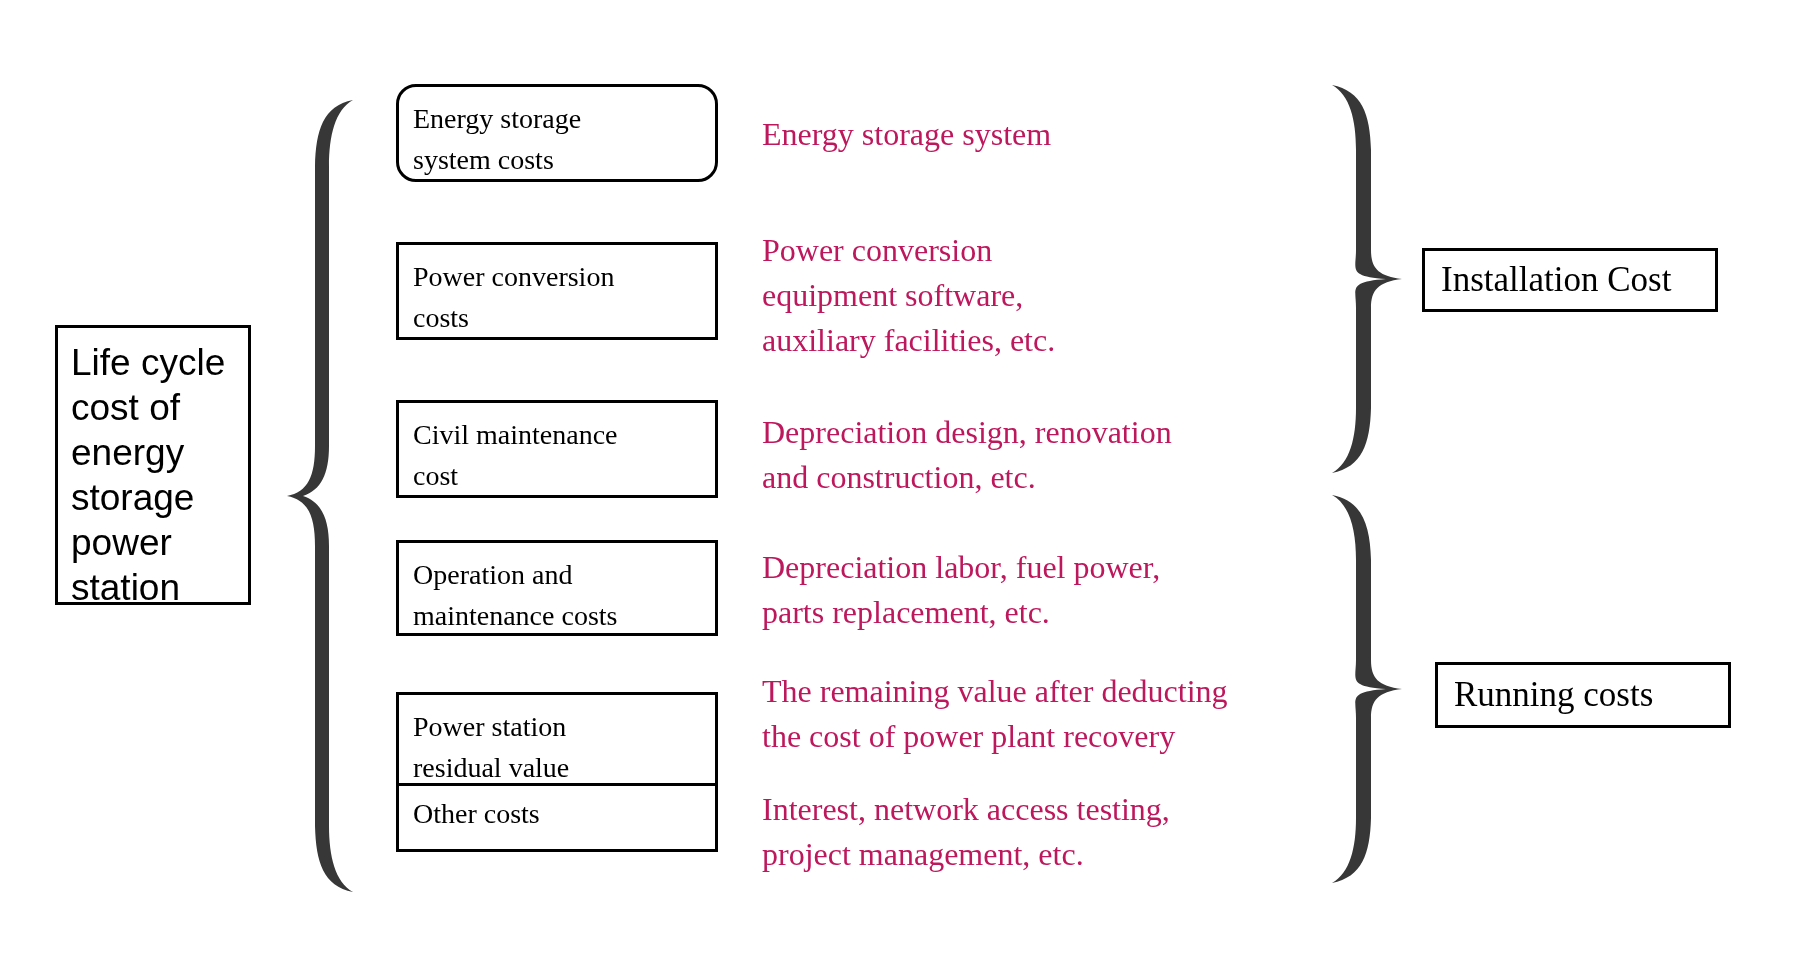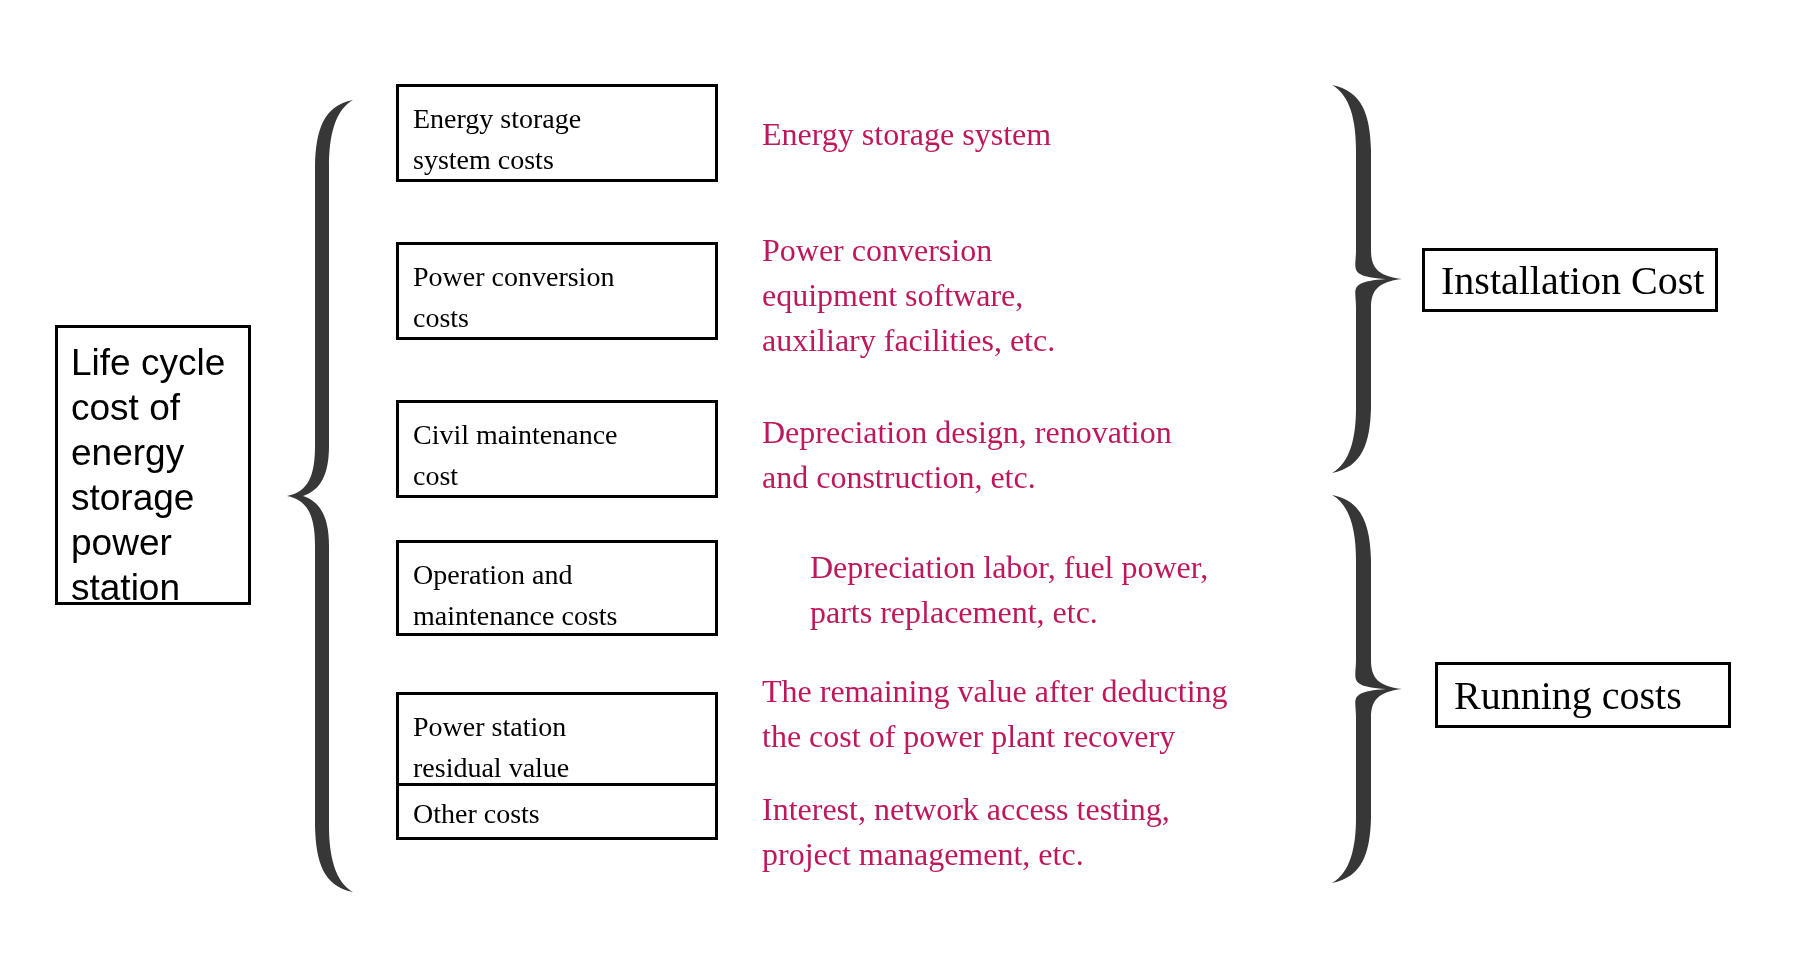--- a/index.html
+++ b/index.html
@@ -42,53 +42,53 @@
     border: 3px solid #000000;
     box-sizing: border-box;
     background: #ffffff;
     font-family: "Liberation Serif", "DejaVu Serif", serif;
     font-size: 28px;
     line-height: 41px;
     color: #000000;
     padding: 11px 0 11px 14px;
     white-space: pre-line;
   }
-  .cat-box.b0 { top: 84px;  height: 98px; }
+  .cat-box.b0 { top: 84px;  height: 98px; border-radius: 20px; }
   .cat-box.b1 { top: 242px; height: 98px; }
   .cat-box.b2 { top: 400px; height: 98px; }
   .cat-box.b3 { top: 540px; height: 96px; }
   .cat-box.b4 { top: 664px; height: 96px; margin-top: 28px; }
-  .cat-box.b5 { top: 783px; height: 57px; padding-top: 7px; padding-bottom: 7px; }
+  .cat-box.b5 { top: 783px; height: 69px; padding-top: 7px; padding-bottom: 7px; }
 
   
   .desc {
     position: absolute;
     left: 762px;
     width: 580px;
     font-family: "Liberation Serif", "DejaVu Serif", serif;
     font-size: 32px;
     line-height: 45px;
     color: #be185d;
     white-space: pre-line;
   }
   .desc.d0 { top: 112px; }
   .desc.d1 { top: 228px; }
   .desc.d2 { top: 410px; }
-  .desc.d3 { top: 545px; margin-left: 48px; }
+  .desc.d3 { top: 545px; }
   .desc.d4 { top: 669px; }
   .desc.d5 { top: 787px; }
 
   
   .group-box {
     position: absolute;
     border: 3px solid #000000;
     box-sizing: border-box;
     background: #ffffff;
     font-family: "Liberation Serif", "DejaVu Serif", serif;
-    font-size: 40px;
+    font-size: 35px;
     color: #000000;
     display: flex;
     align-items: center;
     padding-left: 16px;
   }
   .group-box.g0 { left: 1422px; top: 248px; width: 296px; height: 64px; }
   .group-box.g1 { left: 1435px; top: 662px; width: 296px; height: 66px; }
 
   
   .brace-svg {

